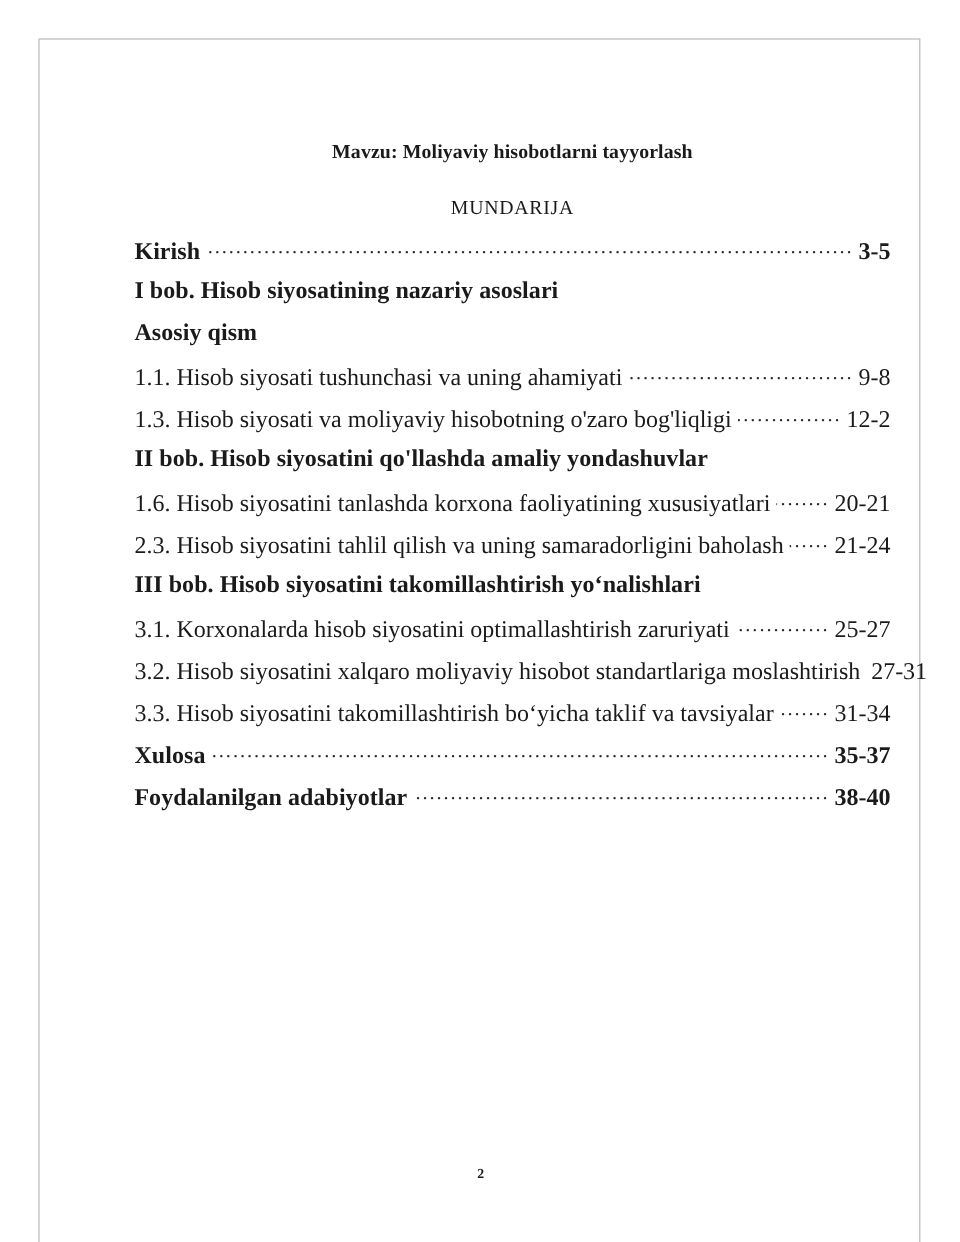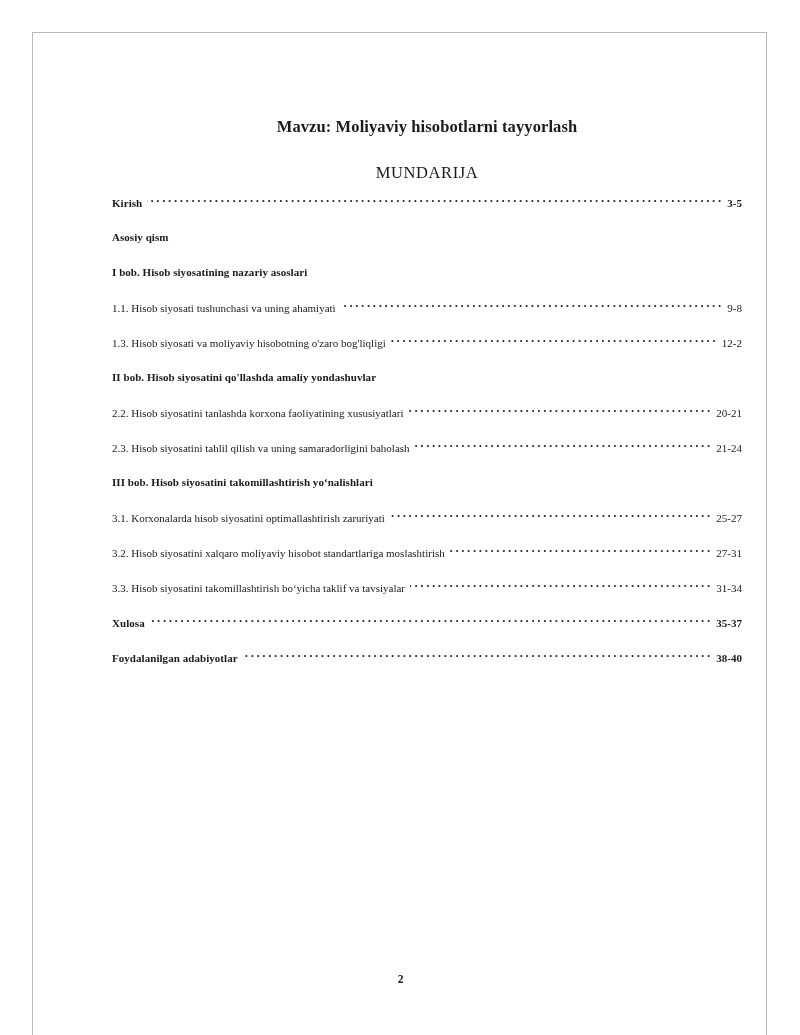--- a/index.html
+++ b/index.html
@@ -63,21 +63,21 @@
     width: 100%;
     list-style: none;
     margin: 0;
     padding: 0;
   }
 
   .toc-row {
     display: flex;
     align-items: baseline;
     height: 35px;
-    font-size: 11px;
+    font-size: 20px;
     white-space: nowrap;
   }
   .toc-row.bold .toc-label,
   .toc-row.bold .toc-page { font-weight: bold; }
   .toc-row.bold .toc-label { letter-spacing: 0.05px; }
 
   .toc-label { flex: 0 0 auto; }
 
   .toc-dots {
     flex: 1 1 auto;
@@ -122,43 +122,43 @@
 
     <div class="toc-heading">MUNDARIJA</div>
 
     <div id="toc-list">
         <div class="toc-row bold">
           <span class="toc-label">Kirish</span>
           <span class="toc-dots"></span>
           <span class="toc-page">3-5</span>
         </div>
         <div class="toc-row bold no-dots">
+          <span class="toc-label">I bob. Hisob siyosatining nazariy asoslari</span>
+          <span class="toc-page"></span>
+        </div>
+        <div class="toc-row bold no-dots">
           <span class="toc-label">Asosiy qism</span>
           <span class="toc-page"></span>
         </div>
-        <div class="toc-row bold no-dots">
-          <span class="toc-label">I bob. Hisob siyosatining nazariy asoslari</span>
-          <span class="toc-page"></span>
-        </div>
         <div class="toc-row">
           <span class="toc-label">1.1. Hisob siyosati tushunchasi va uning ahamiyati</span>
           <span class="toc-dots"></span>
           <span class="toc-page">9-8</span>
         </div>
         <div class="toc-row">
           <span class="toc-label">1.3. Hisob siyosati va moliyaviy hisobotning o'zaro bog'liqligi</span>
           <span class="toc-dots"></span>
           <span class="toc-page">12-2</span>
         </div>
         <div class="toc-row bold no-dots">
           <span class="toc-label">II bob. Hisob siyosatini qo'llashda amaliy yondashuvlar</span>
           <span class="toc-page"></span>
         </div>
         <div class="toc-row">
-          <span class="toc-label">2.2. Hisob siyosatini tanlashda korxona faoliyatining xususiyatlari</span>
+          <span class="toc-label">1.6. Hisob siyosatini tanlashda korxona faoliyatining xususiyatlari</span>
           <span class="toc-dots"></span>
           <span class="toc-page">20-21</span>
         </div>
         <div class="toc-row">
           <span class="toc-label">2.3. Hisob siyosatini tahlil qilish va uning samaradorligini baholash</span>
           <span class="toc-dots"></span>
           <span class="toc-page">21-24</span>
         </div>
         <div class="toc-row bold no-dots">
           <span class="toc-label">III bob. Hisob siyosatini takomillashtirish yo‘nalishlari</span>

